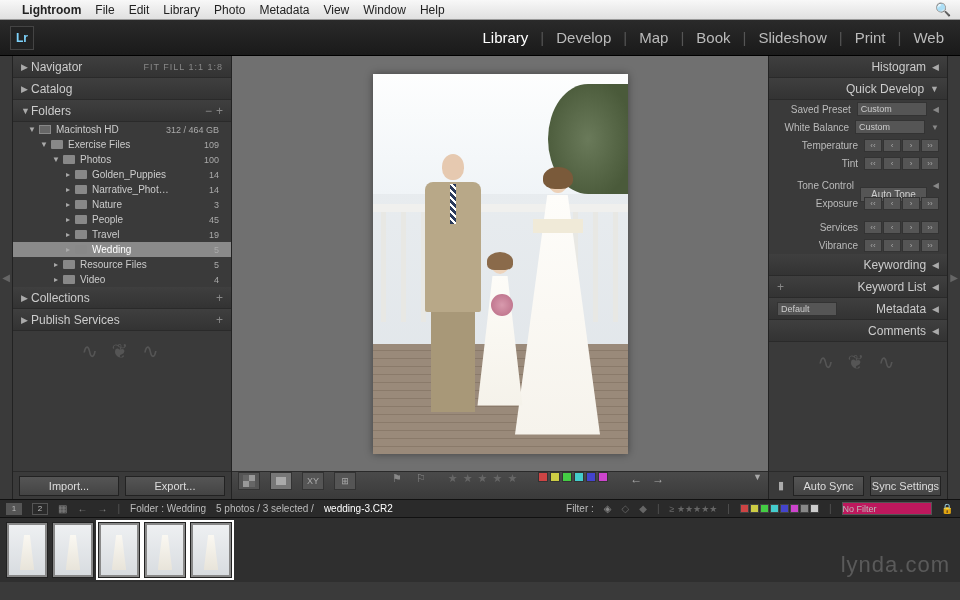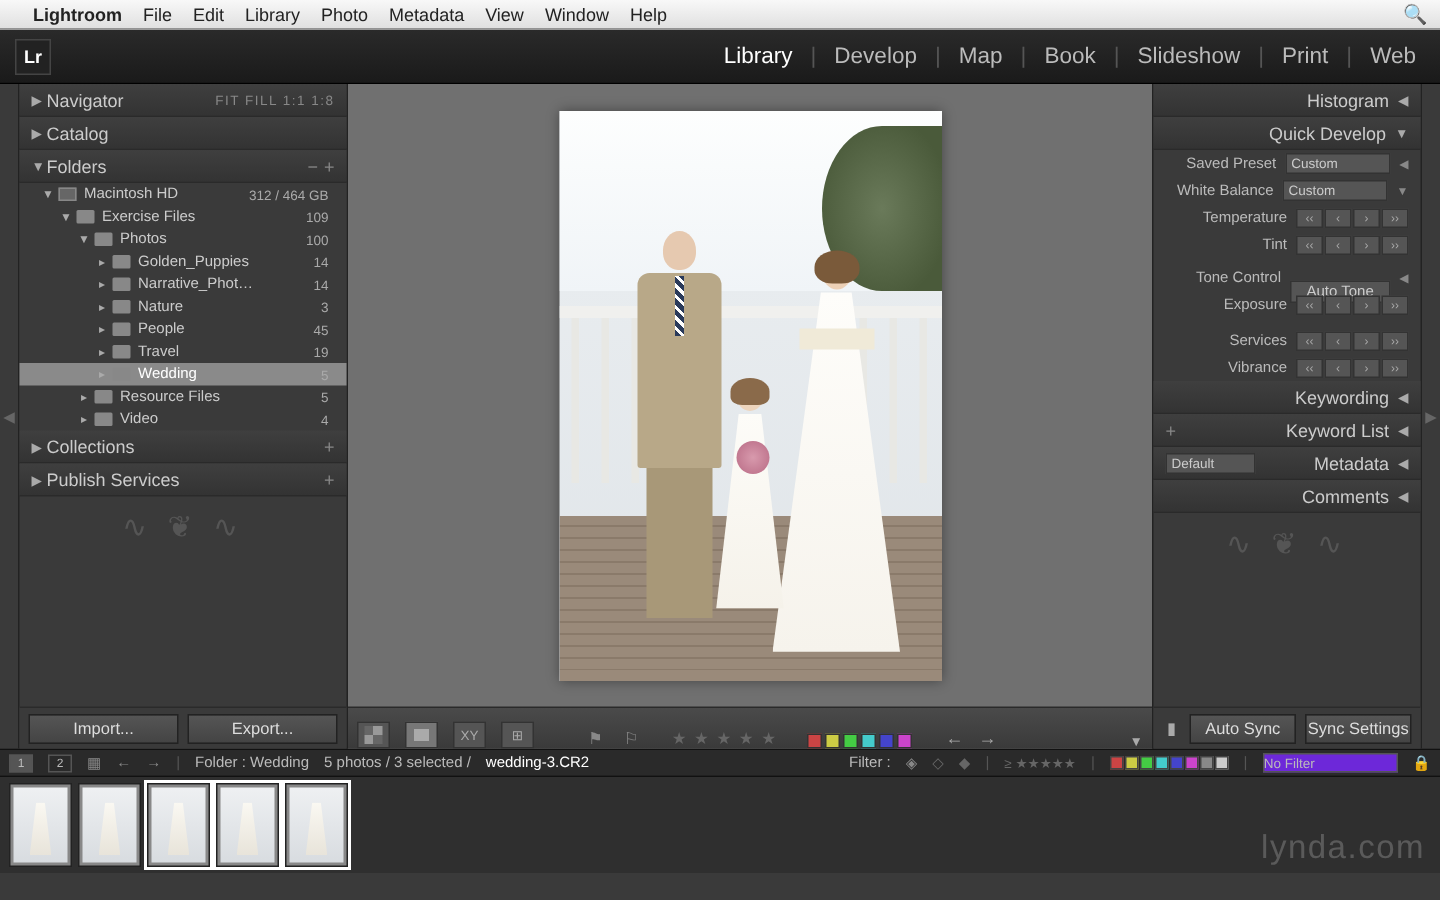--- a/index.html
+++ b/index.html
@@ -7,21 +7,21 @@
 
 
 .mac-menu { height: 20px; background: linear-gradient(#f8f8f8,#e0e0e0); display: flex; align-items: center; padding: 0 8px; gap: 14px; font-size: 12px; color: #222; border-bottom: 1px solid #999; }
 .mac-menu .apple { font-size: 13px; }
 .mac-menu .app-name { font-weight: bold; }
 .mac-menu .spacer { flex: 1; }
 .mac-menu .search { font-size: 13px; }
 
 
 .app-header { height: 36px; background: linear-gradient(#2a2a2a,#1a1a1a); display: flex; align-items: center; padding: 0 10px; border-bottom: 1px solid #000; }
-.app-header .logo-box { width: 24px; height: 24px; background: #222; border:1px solid #444; display:flex; align-items:center; justify-content:center; font-size:12px; color:#ffffff; font-weight:bold; margin-right:8px;}
+.app-header .logo-box { width: 24px; height: 24px; background: #222; border:1px solid #444; display:flex; align-items:center; justify-content:center; font-size:12px; color:#7dd3fc; font-weight:bold; margin-right:8px;}
 .app-header .titles { display:flex; flex-direction:column; line-height:1; }
 .app-header .sub { font-size:8px; letter-spacing:1px; color:#888; }
 .app-header .main { font-size:15px; color:#ddd; font-weight:300; letter-spacing:0.5px;}
 .app-header .modules { margin-left:auto; display:flex; gap:6px; font-size:15px; color:#bbb; }
 .app-header .modules span { padding:0 6px; cursor:pointer; }
 .app-header .modules span.active { color:#fff; }
 .app-header .modules .sep { color:#555; padding:0; cursor:default;}
 
 
 .workspace { display:flex; height: 443px; background:#4a4a4a; }
@@ -78,21 +78,21 @@
 .fig.girl .hair { position:absolute; top:-2px; left:14px; width:26px; height:18px; background:#8a6a4a; border-radius:50% 50% 30% 30%;}
 .fig.girl .dress { width:50px; height:130px; background:linear-gradient(#fdfcf8,#f5f2ea); margin:2px auto 0; clip-path:polygon(35% 0,65% 0,95% 100%,5% 100%);}
 .fig.bride { left:140px; top:95px; width:90px; height:280px; }
 .fig.bride .head { width:20px; height:24px; background:#ecd0b6; border-radius:50%; margin:0 auto;}
 .fig.bride .hair { position:absolute; top:-2px; left:30px; width:30px; height:22px; background:#7a5a3a; border-radius:50% 50% 40% 40%;}
 .fig.bride .dress { width:85px; height:240px; background:linear-gradient(#fefdfa,#f6f3ec); margin:2px auto 0; clip-path:polygon(38% 0,62% 0,100% 100%,0 100%);}
 .fig.bride .sash { position:absolute; top:50px; left:20px; width:50px; height:14px; background:#f0ead8;}
 .bouquet { position:absolute; top:220px; left:118px; width:22px; height:22px; background:radial-gradient(#d89aad,#b86a84); border-radius:50%;}
 
 
-.center-toolbar { height:28px; background:linear-gradient(#4a4a4a,#3a3a3a); border-top:1px solid #2a2a2a; display:flex; align-items:flex-end; padding:0 6px; gap:10px;}
+.center-toolbar { height:28px; background:linear-gradient(#4a4a4a,#3a3a3a); border-top:1px solid #2a2a2a; display:flex; align-items:flex-start; padding:0 6px; gap:10px;}
 .view-btn { width:22px; height:18px; background:#555; border:1px solid #333; display:flex; align-items:center; justify-content:center;}
 .view-btn.active { background:#777; }
 .view-btn .g4 { width:12px; height:12px; background: conic-gradient(#999 25%,#666 0 50%,#999 0 75%,#666 0);}
 .view-btn .g1 { width:10px; height:8px; background:#aaa;}
 .stars { color:#666; font-size:11px; letter-spacing:1px; margin-left:12px;}
 .swatches { display:flex; gap:2px; margin-left:10px;}
 .swatch { width:10px; height:10px; border:1px solid #333;}
 .nav-arrows { margin-left:12px; display:flex; gap:10px; color:#aaa; font-size:12px;}
 .center-toolbar .grow { flex:1; }
 
@@ -109,21 +109,21 @@
 .big-btn { flex:1; height:20px; background:linear-gradient(#555,#444); border:1px solid #222; color:#ddd; font-size:11px; display:flex; align-items:center; justify-content:center;}
 
 
 .filmstrip-bar { height:18px; background:#2a2a2a; display:flex; align-items:center; padding:0 6px; font-size:10px; color:#bbb; gap:10px; border-top:1px solid #111;}
 .fs-box { width:16px; height:12px; border:1px solid #555; display:flex; align-items:center; justify-content:center; font-size:8px;}
 .fs-box.active { background:#555;}
 .filmstrip-bar .sep2 { color:#555;}
 .filmstrip-bar .grow { flex:1;}
 .filter-swatches { display:flex; gap:1px;}
 .filter-sw { width:9px; height:9px; border:1px solid #444;}
-.nofilter { width:90px; height:13px; background:#6d28d9; border:1px solid #555; font-size:9px; padding:0 0; display:flex; align-items:center;}
+.nofilter { width:90px; height:13px; background:#be185d; border:1px solid #555; font-size:9px; padding:0 0; display:flex; align-items:center;}
 
 
 .filmstrip { height:65px; background:#2f2f2f; display:flex; align-items:center; padding:4px 6px; gap:4px; border-top:1px solid #111; position:relative;}
 .thumb { width:42px; height:56px; background:#888; border:1px solid #222; position:relative; overflow:hidden;}
 .thumb.sel { outline:2px solid #fff;}
 .thumb .mini { position:absolute; inset:2px; background:linear-gradient(#eef0f2,#d8dce0);}
 .thumb .mini::after { content:""; position:absolute; left:30%; top:20%; width:40%; height:70%; background:linear-gradient(#faf8f2,#e8e4da); clip-path:polygon(30% 0,70% 0,100% 100%,0 100%);}
 .watermark { position:absolute; right:10px; bottom:4px; font-size:22px; color:rgba(220,220,220,0.25); font-weight:300; letter-spacing:1px;}
 
 .collapse-arrow { width:12px; display:flex; align-items:center; justify-content:center; color:#666; font-size:10px; background:#3a3a3a;}

